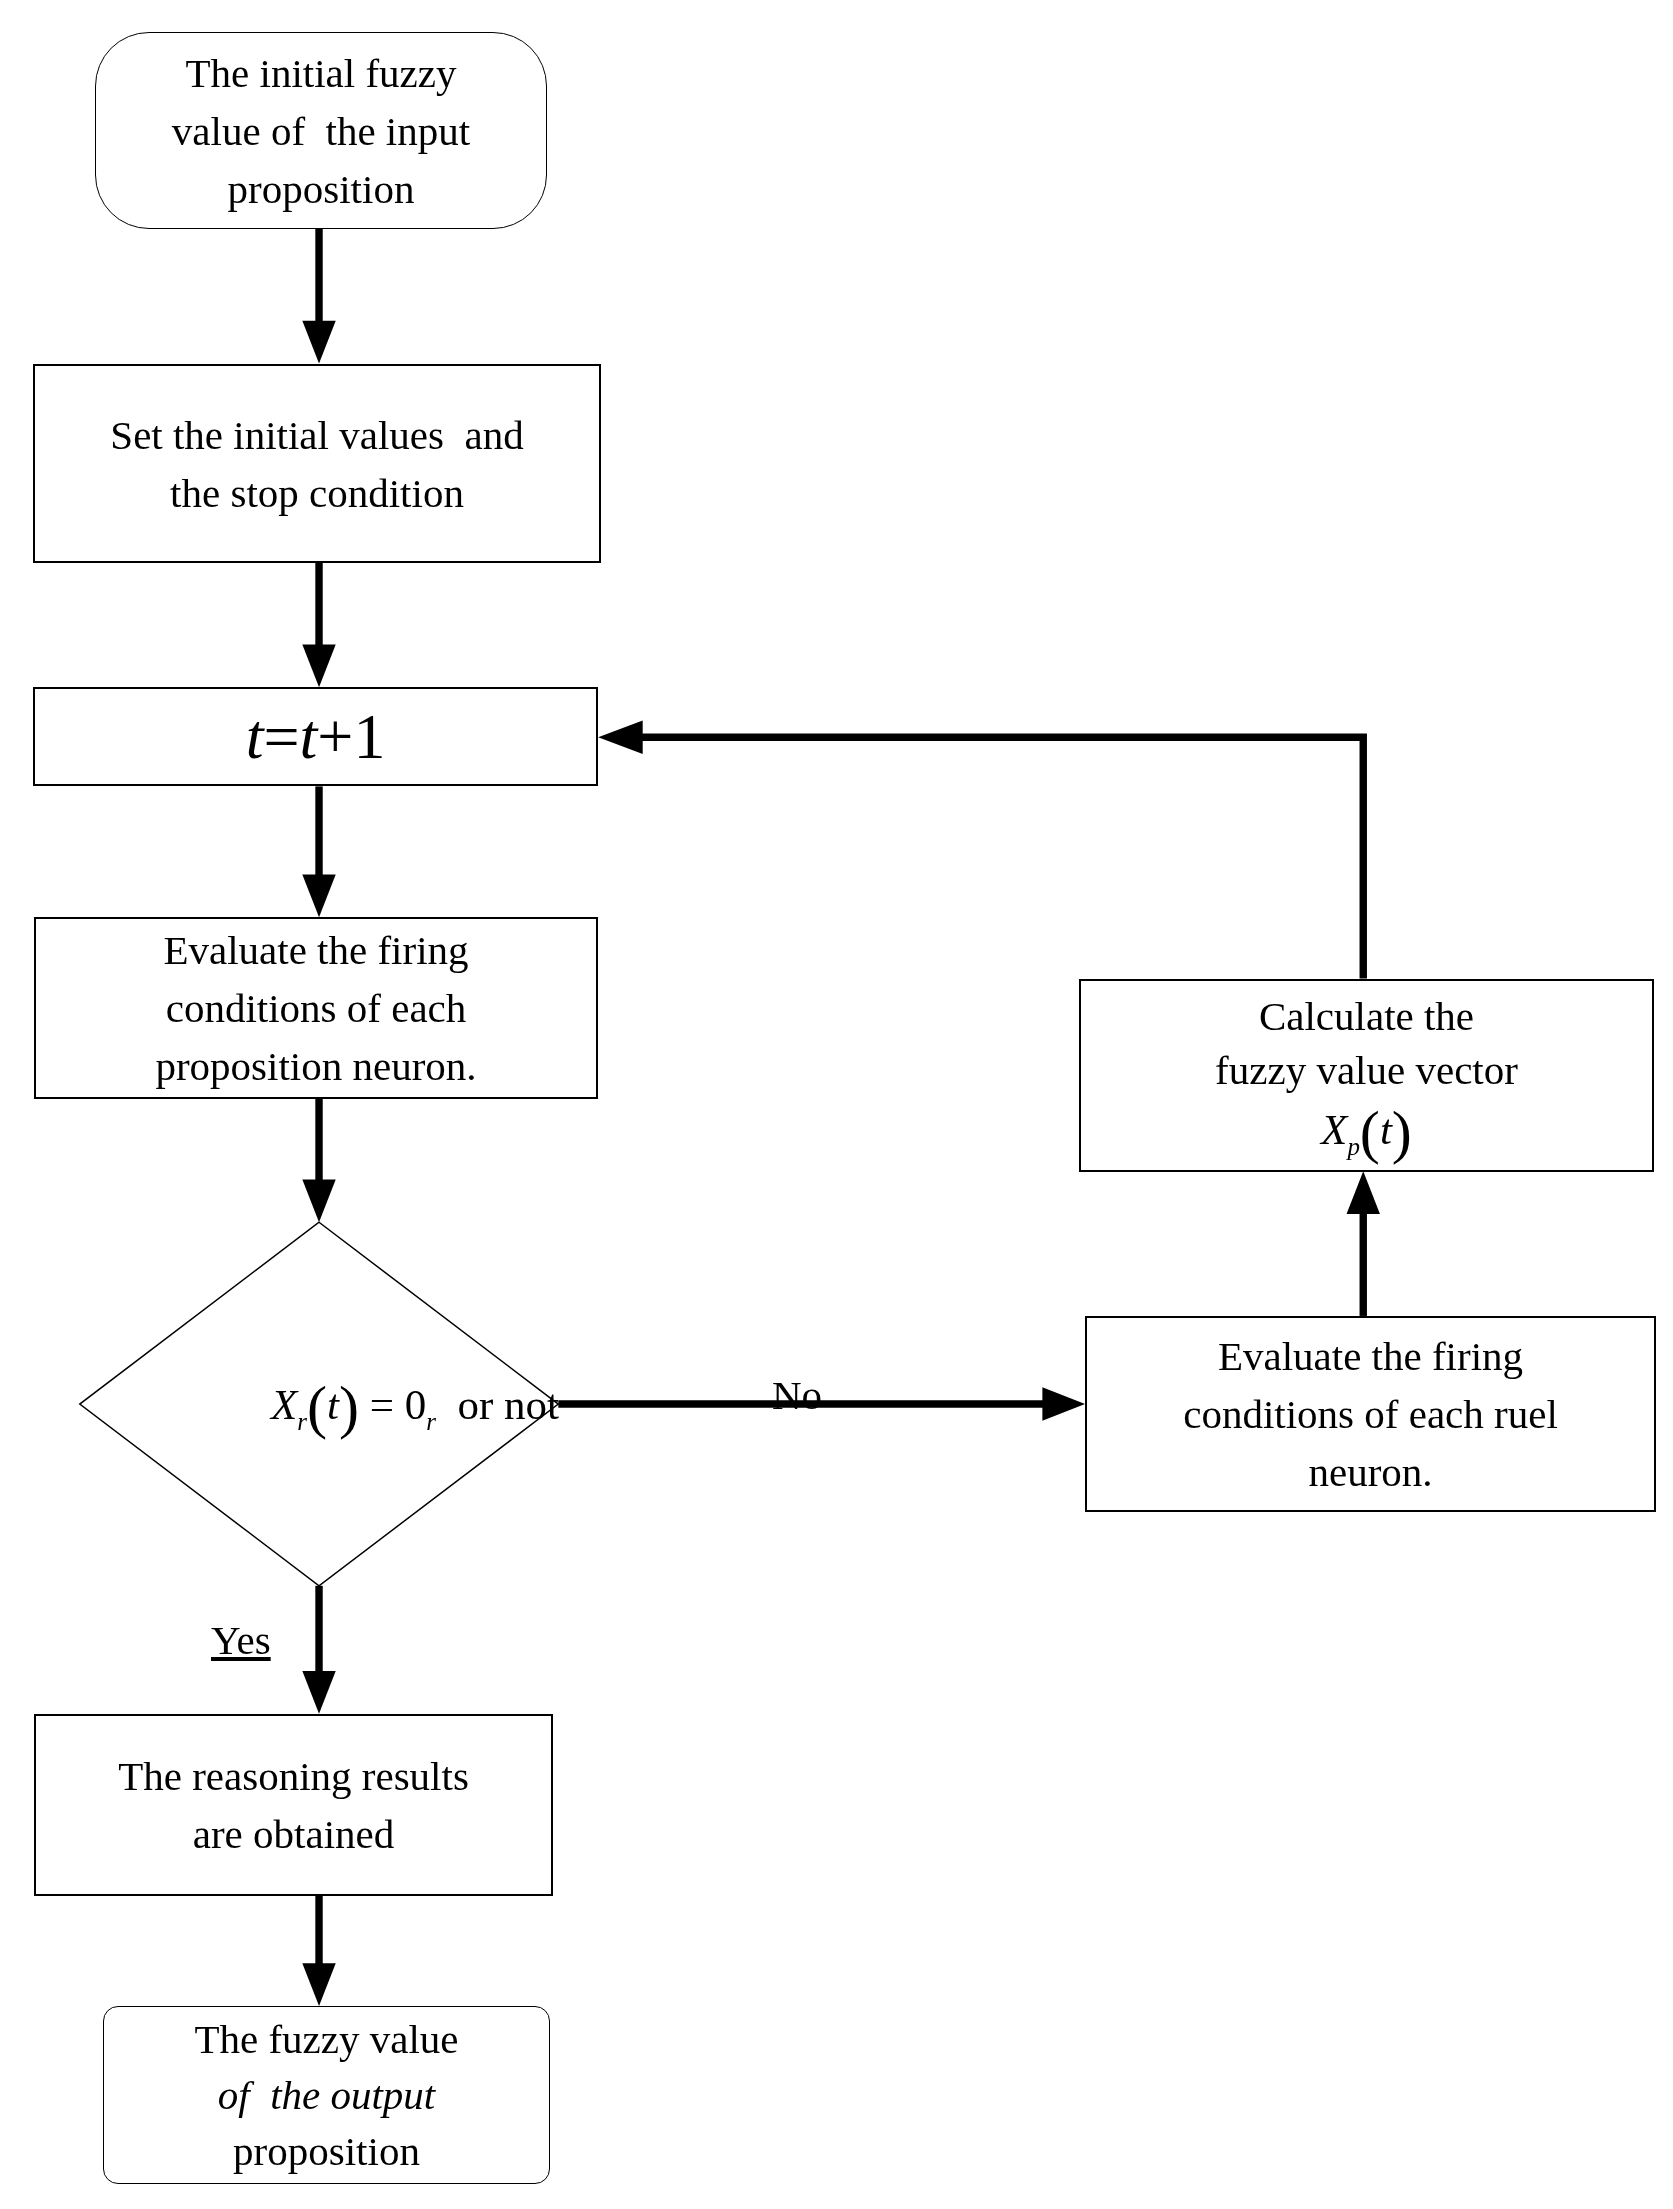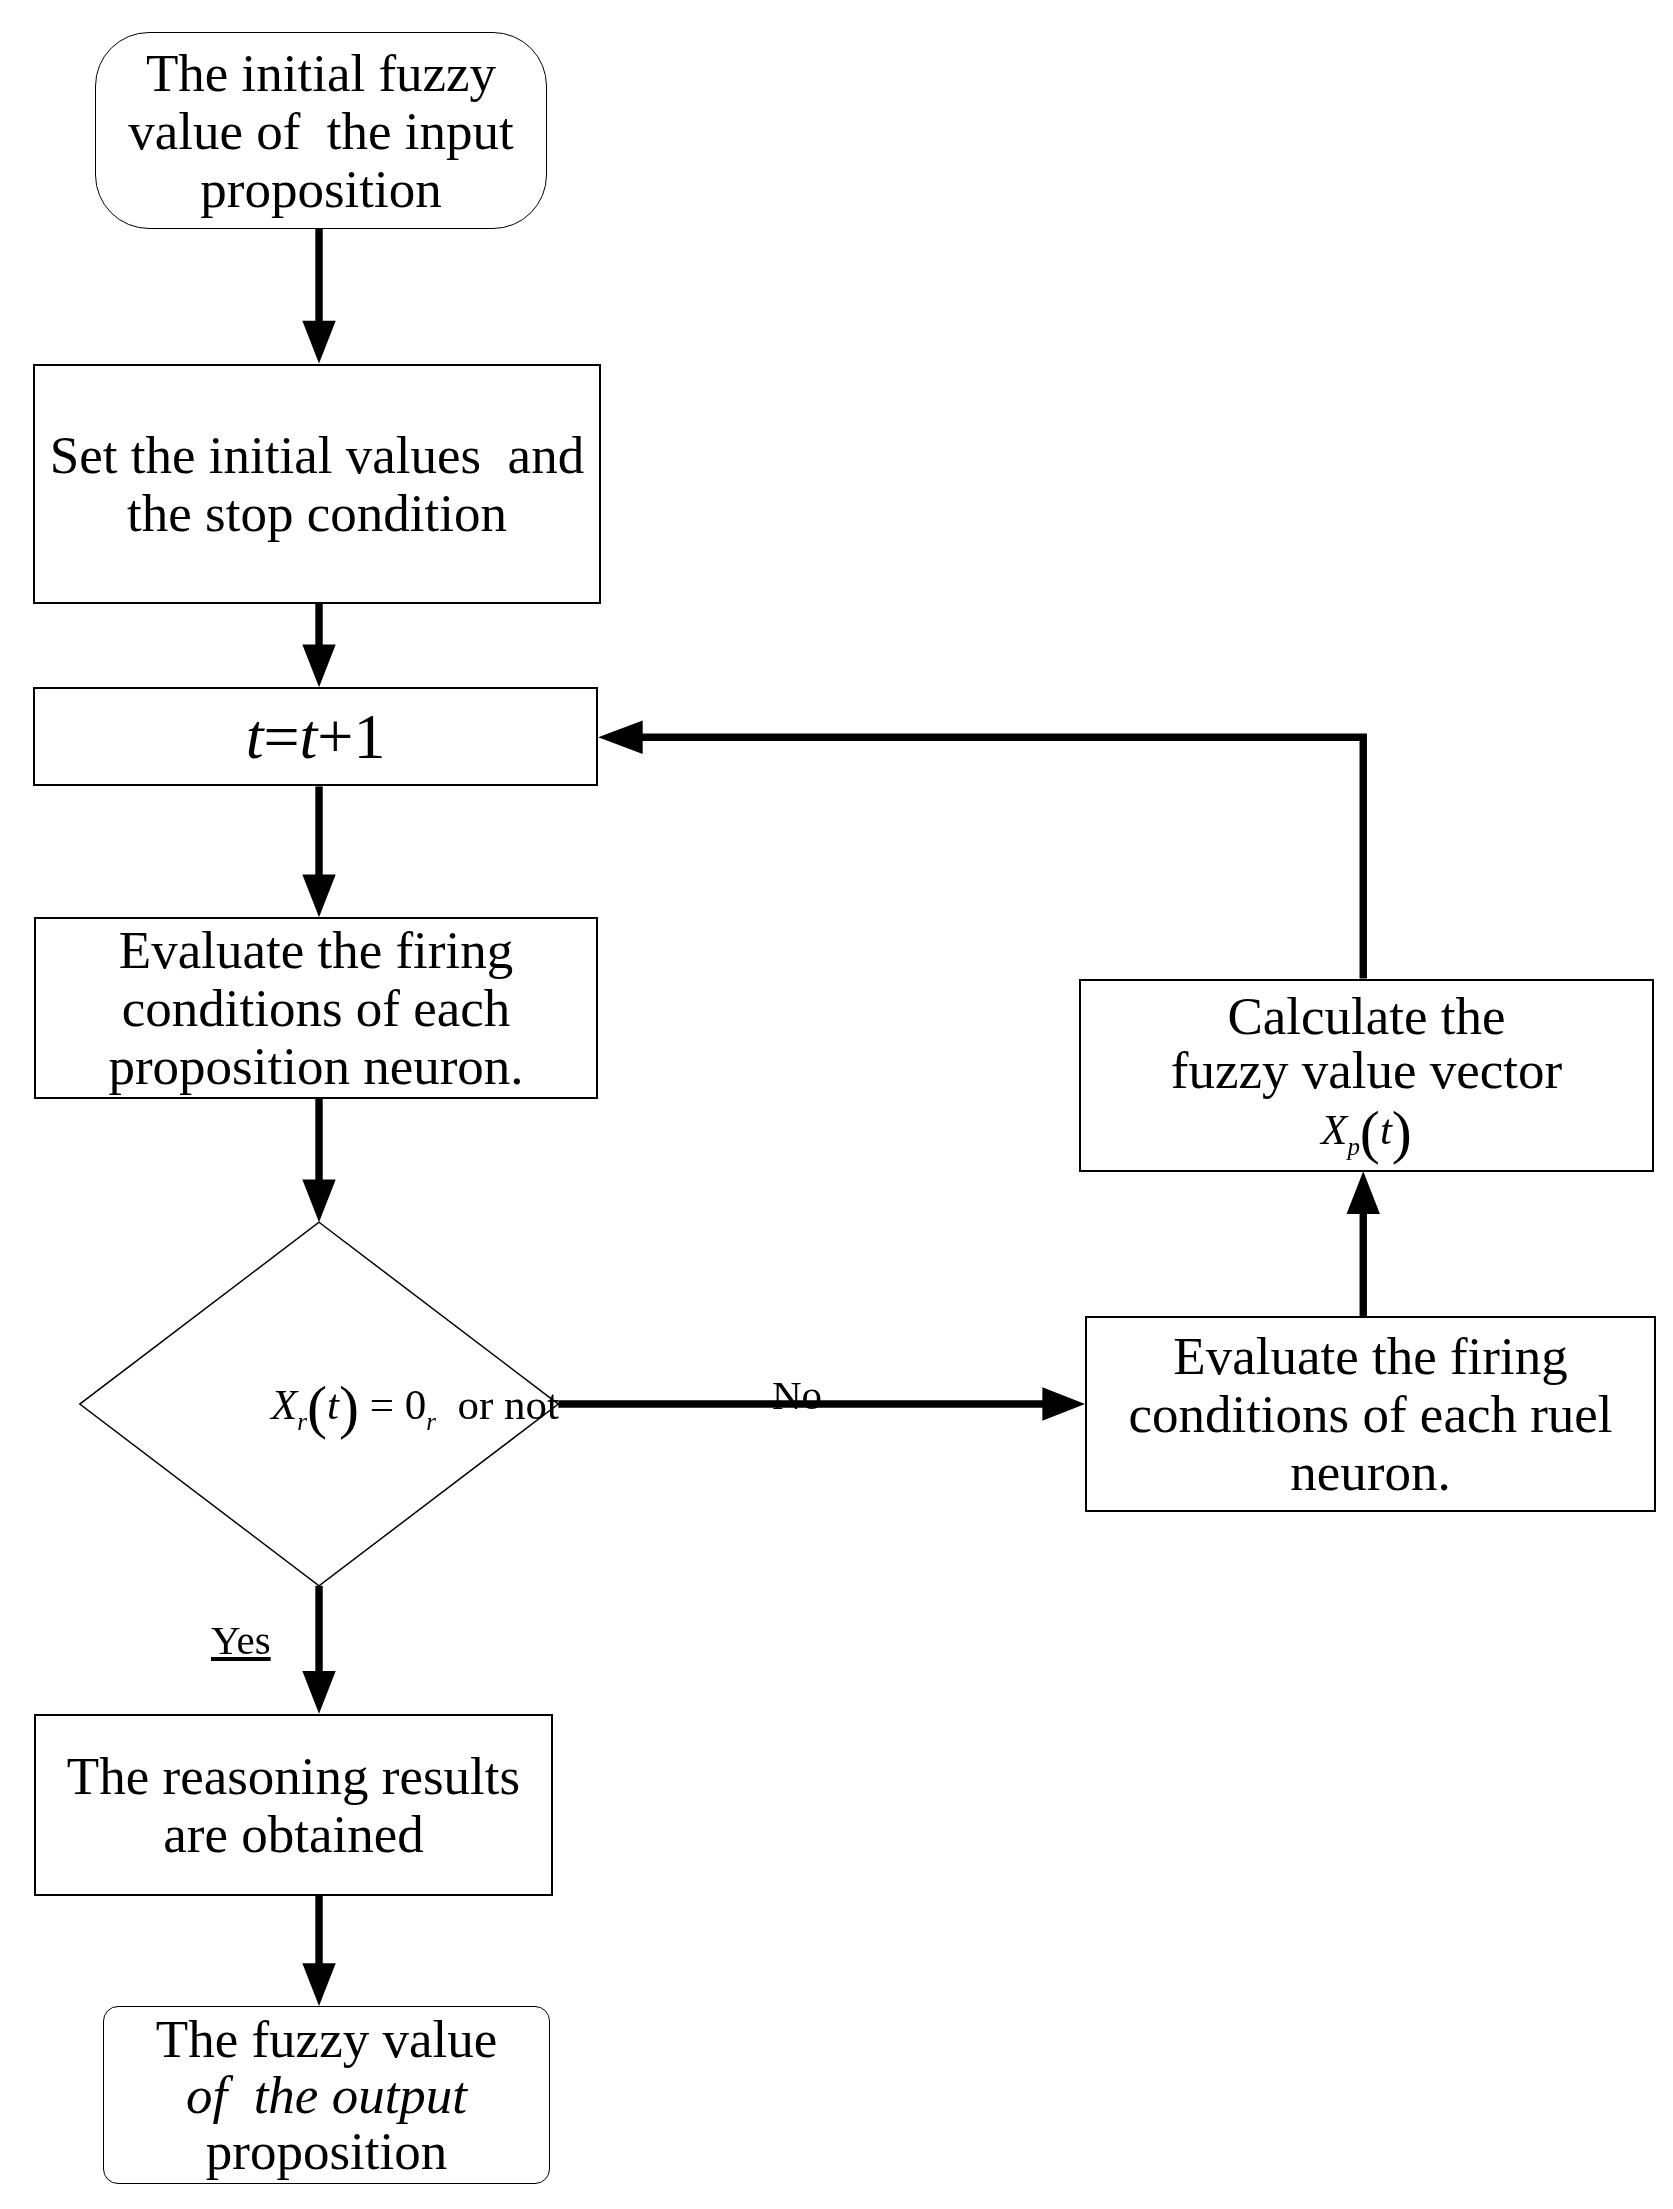--- a/index.html
+++ b/index.html
@@ -8,21 +8,21 @@
     font-family:"Liberation Serif", serif; color:#000;
   }
   #svgLayer { position:absolute; left:0; top:0; width:1673px; height:2209px; }
   .node {
     position:absolute; box-sizing:border-box; background:#ffffff;
     border:2.8px solid #000000;
     display:flex; flex-direction:column; justify-content:center; align-items:center;
     text-align:center; overflow:visible;
   }
   .rounded { border-radius:54px; border-width:1.9px; }
-  .line { white-space:pre; font-size:53px; line-height:58px; }
+  .line { white-space:pre; font-size:41px; line-height:58px; }
   .tick-line { font-size:64px; line-height:56px; }
   .formula { white-space:pre; font-size:43px; line-height:78px; }
   .calc-formula { white-space:pre; font-size:43px; line-height:65px; }
   .f-it { font-style:italic; }
   sub.f-sub { font-size:0.58em; font-style:italic; line-height:0; vertical-align:-0.45em; }
   .bigp { font-size:1.4em; line-height:0; vertical-align:-0.14em; }
   .stack {
     display:inline-flex; flex-direction:column; justify-content:space-between;
     align-items:flex-start; height:2.2em; font-size:0.6em; font-style:italic;
     line-height:1; vertical-align:-1.05em; margin-left:3.7px;
@@ -85,21 +85,21 @@
     <polygon points="693,777 693,813 645,795" fill="#000"></polygon>
   </g>
 </svg>
 
 <div class="node rounded" style="left:95px; top:32px; width:452px; height:197px;">
   <div class="line">The initial fuzzy</div>
   <div class="line">value of  the input</div>
   <div class="line">proposition</div>
 </div>
 
-<div class="node" style="left:33px; top:364px; width:568px; height:240px;">
+<div class="node" style="left:33px; top:364px; width:568px; height:199px;">
   <div class="line">Set the initial values  and</div>
   <div class="line">the stop condition</div>
 </div>
 
 <div class="node" style="left:33px; top:687px; width:565px; height:99px;">
   <div class="tick-line"><span class="f-it">t</span><span>=</span><span class="f-it">t</span><span>+1</span></div>
 </div>
 
 <div class="node" style="left:34px; top:917px; width:564px; height:182px;">
   <div class="line">Evaluate the firing</div>

